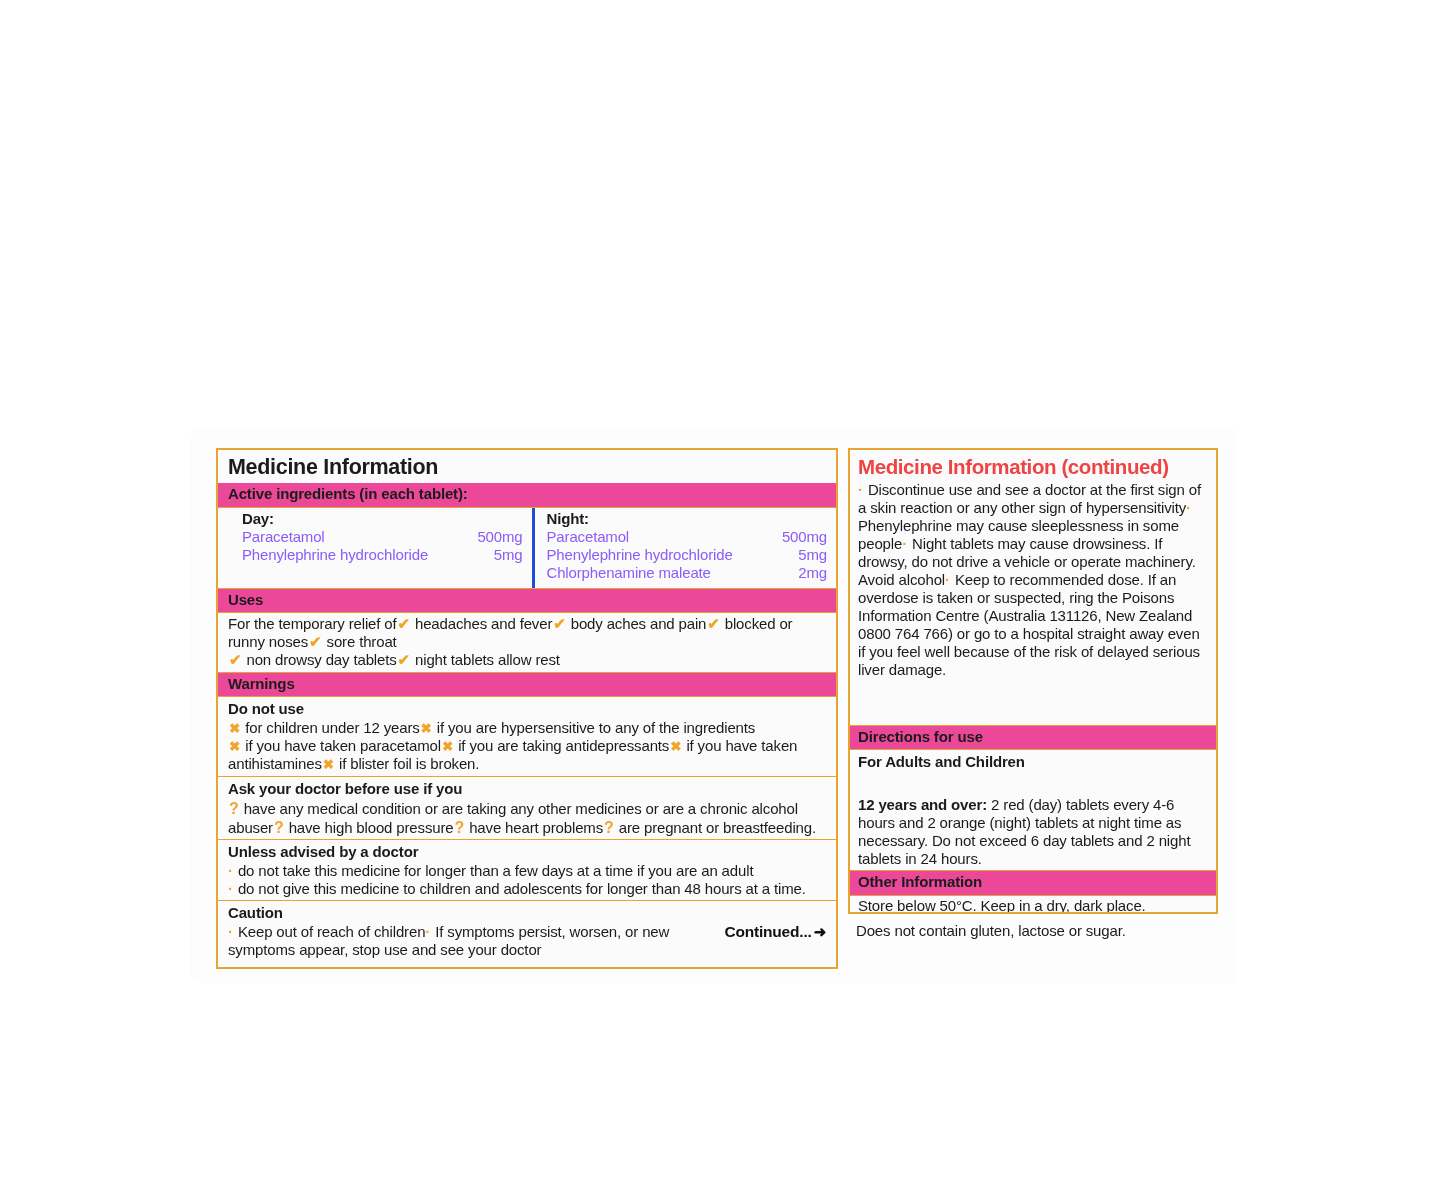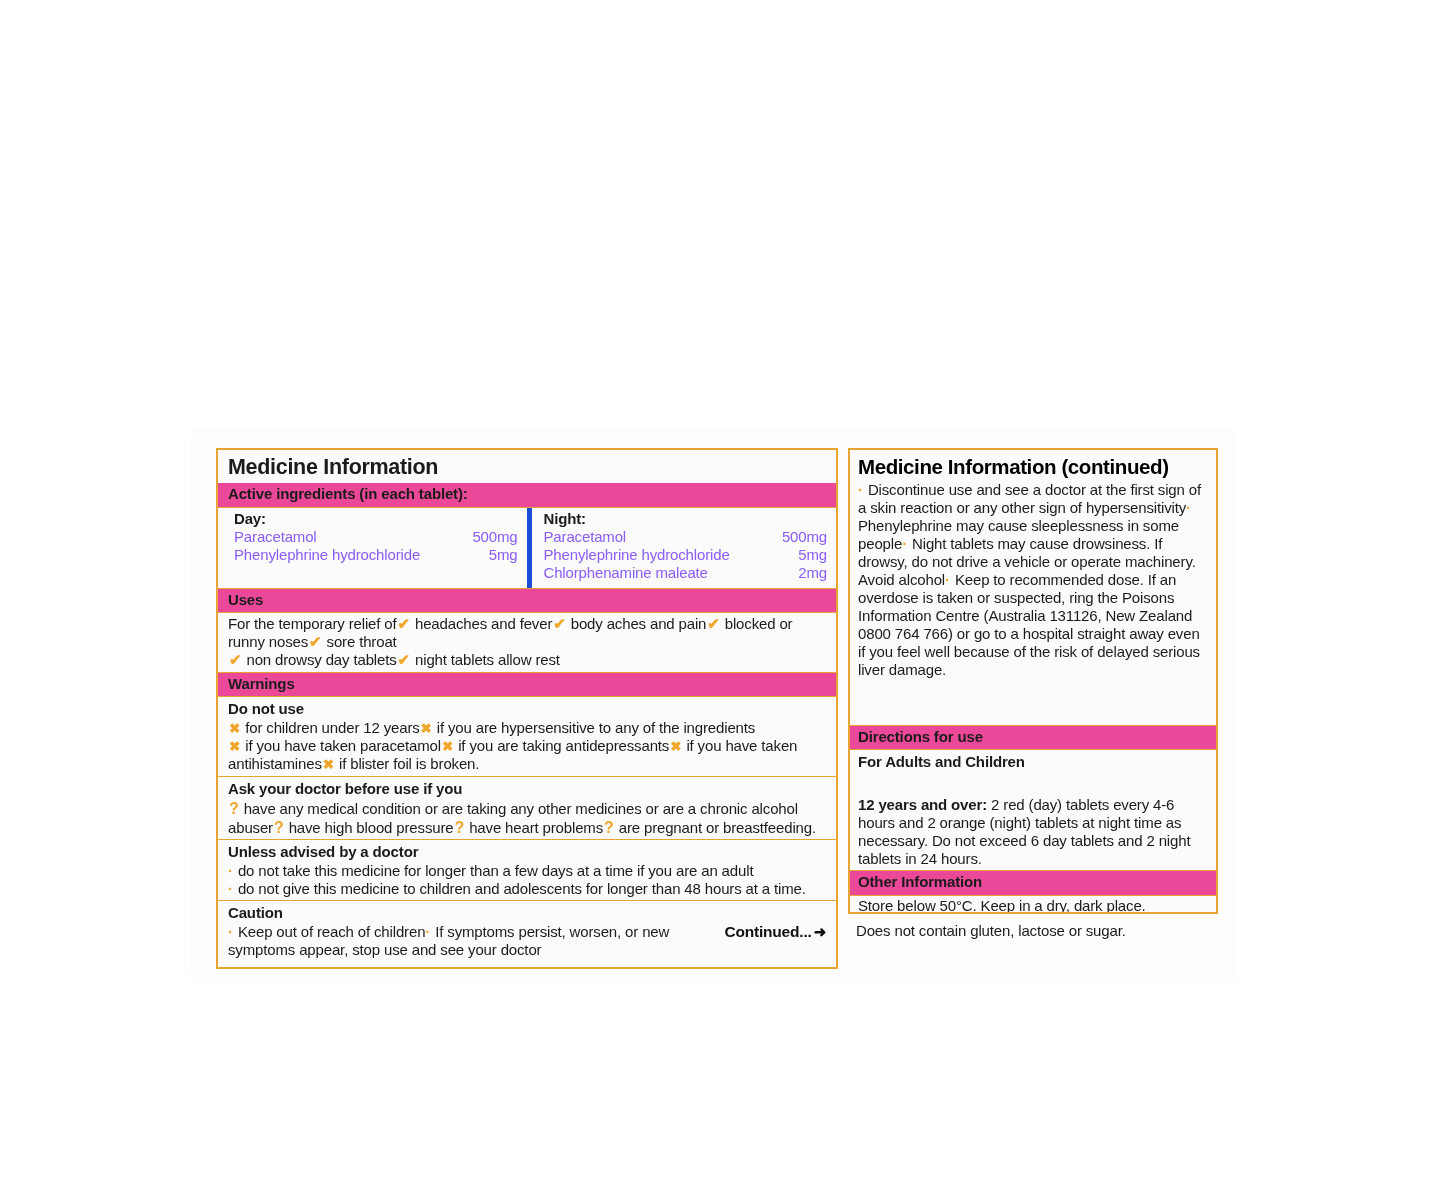--- a/index.html
+++ b/index.html
@@ -53,21 +53,21 @@
     font-size: 21.5px;
     font-weight: bold;
     color: #1b1b1b;
     letter-spacing: -0.3px;
     padding: 6px 10px 4px 10px;
     line-height: 1.08;
   }
   .title-right {
     font-size: 20.5px;
     font-weight: bold;
-    color: #000000;
+    color: #ef4444;
     letter-spacing: -0.4px;
     padding: 6px 8px 2px 8px;
     line-height: 1.08;
   }
 
   .band {
     background: #ec4899;
     font-size: 15px;
     font-weight: bold;
     color: #1b1b1b;
@@ -103,25 +103,25 @@
     margin: 0;
   }
 
   
   .ing-wrap {
     display: flex;
     align-items: stretch;
   }
   .ing-col {
     flex: 1 1 0;
-    padding: 2px 9px 6px 16px;
+    padding: 2px 9px 6px 24px;
     box-sizing: border-box;
   }
   .ing-col.right {
-    border-left: 5px solid #1d4ed8;
+    border-left: 3px solid #1d4ed8;
     padding-left: 12px;
   }
   .ing-head {
     font-size: 15px;
     font-weight: bold;
     color: #1b1b1b;
     line-height: 1.2;
     letter-spacing: -0.15px;
   }
   .ing-row {

